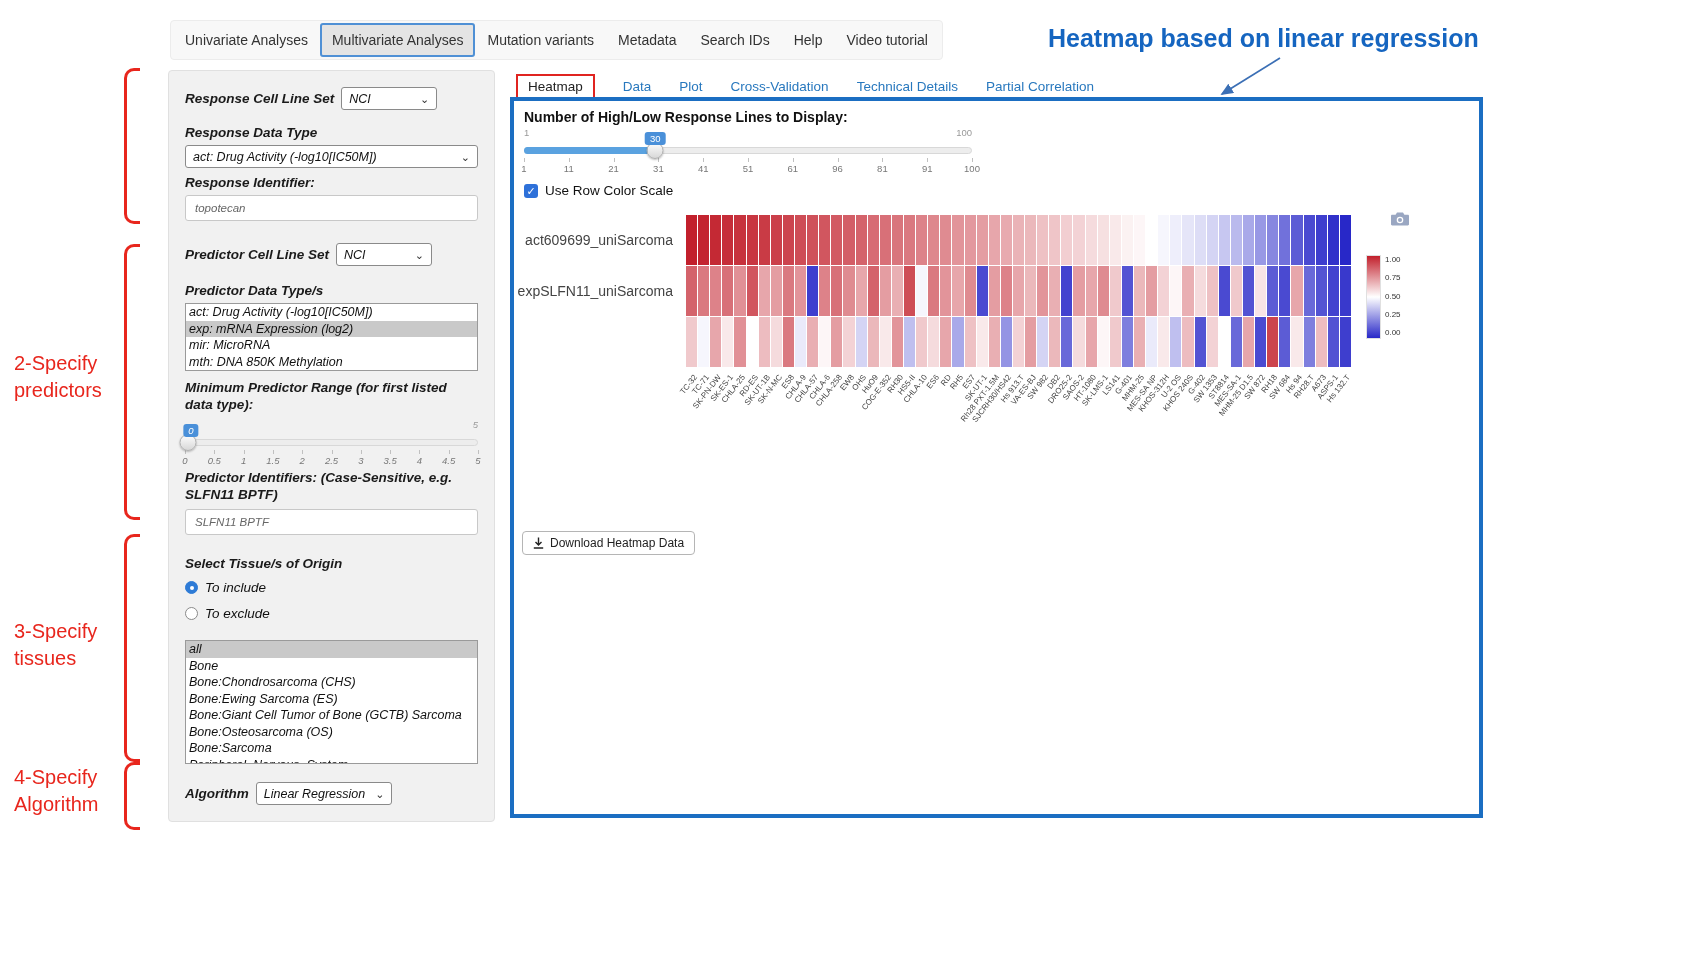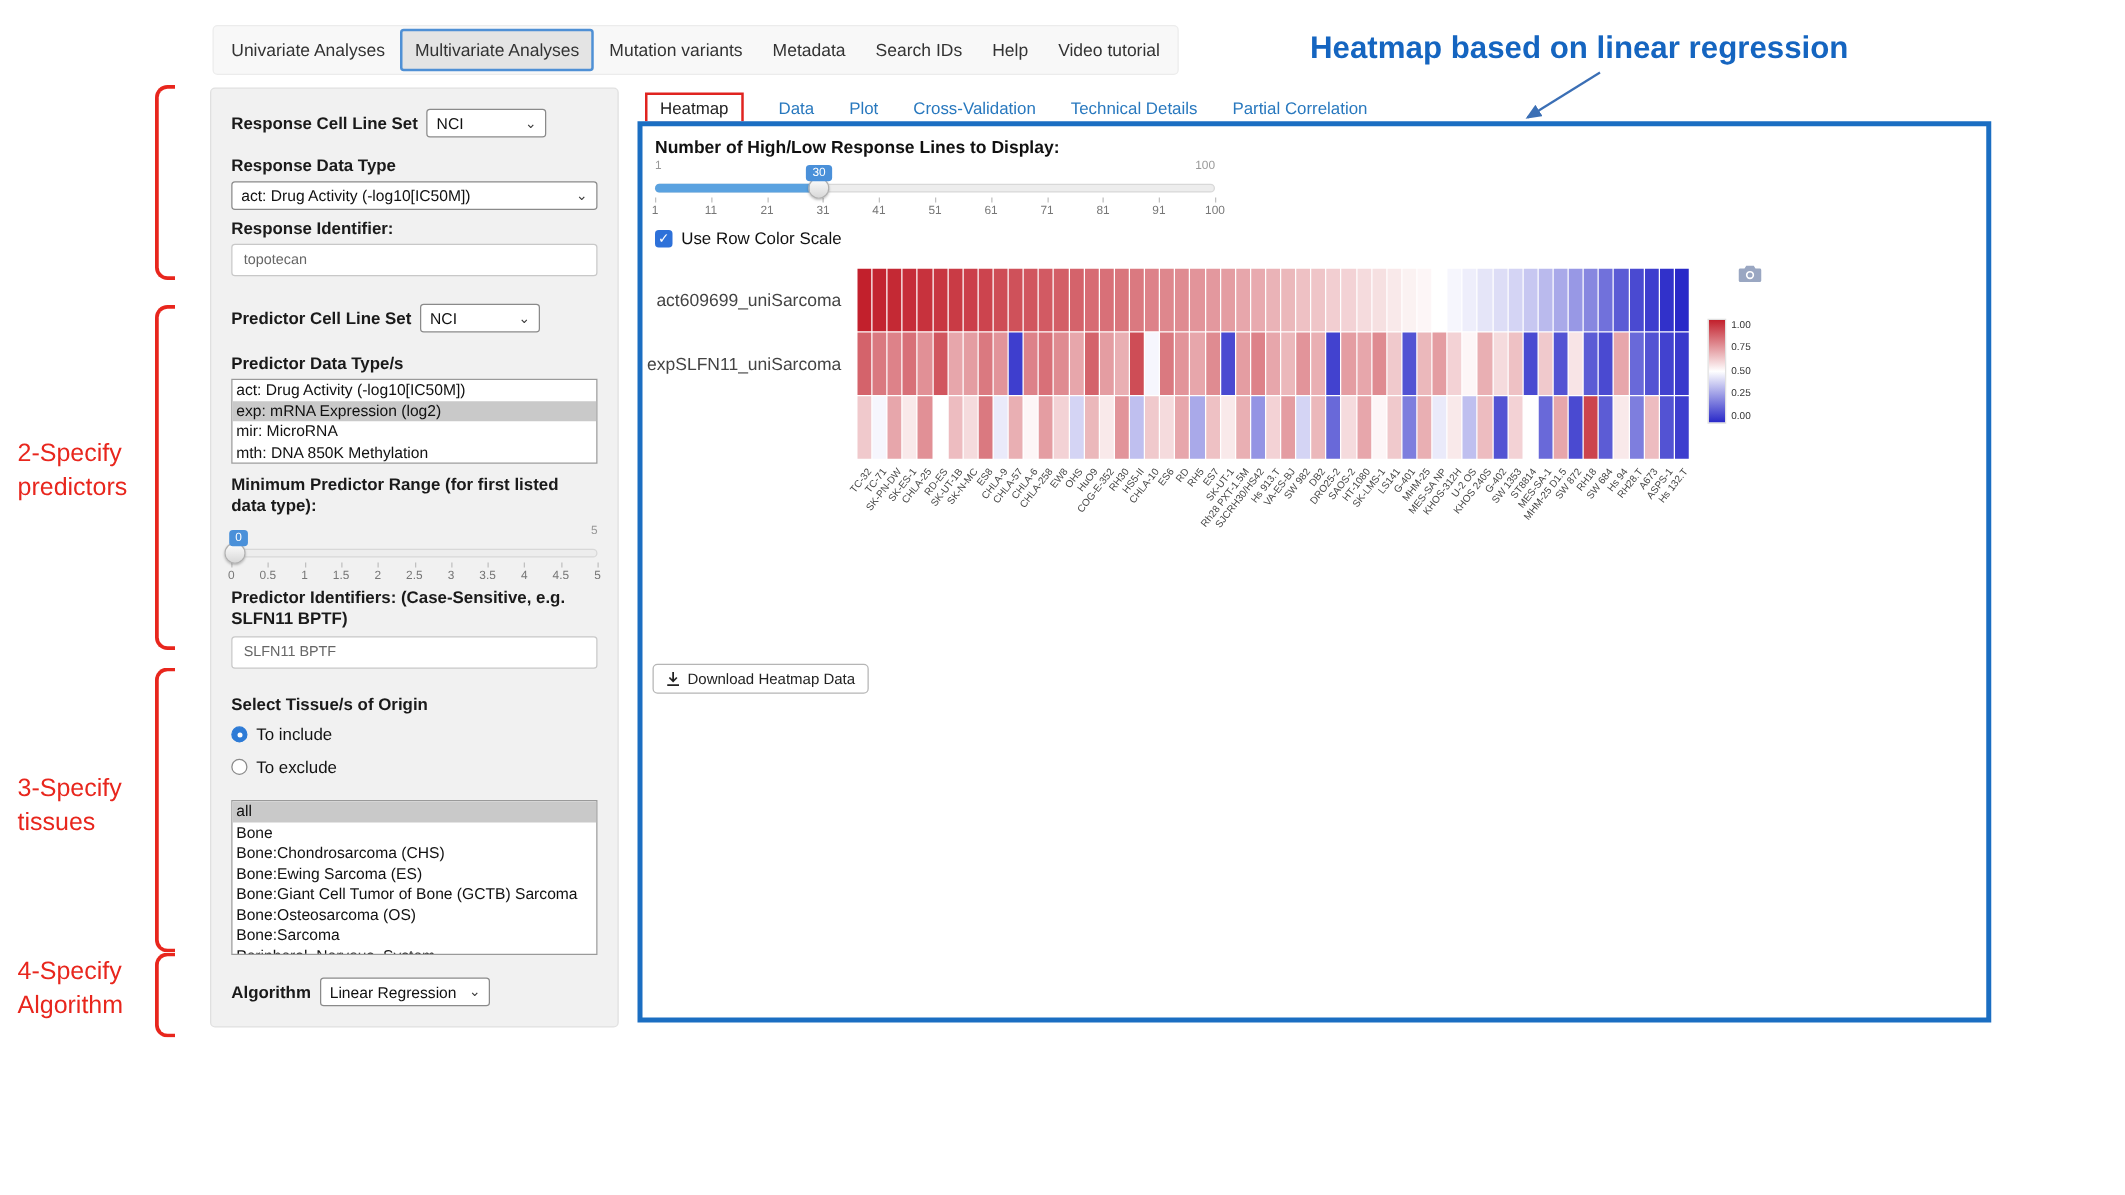--- a/index.html
+++ b/index.html
@@ -18,21 +18,21 @@
   
   .anno{position:absolute;color:#e8261d;font-size:20px;line-height:27px;white-space:pre-line;font-weight:500;}
   .bracket{position:absolute;width:13px;border:3px solid #e8261d;border-right:none;border-radius:10px 0 0 10px;}
   #anno1{left:18px;top:108px}#br1{left:124px;top:68px;height:150px}
   #anno2{left:14px;top:350px}#br2{left:124px;top:244px;height:270px}
   #anno3{left:14px;top:618px}#br3{left:124px;top:534px;height:222px}
   #anno4{left:14px;top:764px}#br4{left:124px;top:762px;height:62px}
 
   
   .sidebar{position:absolute;left:168px;top:70px;width:327px;height:752px;box-sizing:border-box;
-           background:#f1f1f1;border:1px solid #e0e0e0;border-radius:4px;padding:16px;overflow:hidden;}
+           background:#f1f1f1;border:1px solid #e0e0e0;border-radius:4px;padding:16px;overflow:hidden;font-style:italic;}
   .f-label{font-size:13.5px;font-weight:bold;color:#1a1a1a;line-height:17px;}
   .inline-row{display:flex;align-items:center;gap:7px;}
   .mt4{margin-top:4px}.mt6{margin-top:6px}.mt8{margin-top:8px}.mt14{margin-top:14px}
   .mt16{margin-top:16px}.mt18{margin-top:18px}.mt20{margin-top:20px}.mt22{margin-top:22px}
   .sel{display:inline-flex;align-items:center;justify-content:space-between;background:#fff;
        border:1px solid #8a8a8a;border-radius:3px;font-size:12.5px;color:#111;padding:2px 7px;
        height:23px;box-sizing:border-box;cursor:pointer;white-space:nowrap;}
   .sel .chev{margin-left:10px;font-size:11px;color:#333;line-height:10px;}
   .sel.small{min-width:96px}
   .sel.full{width:100%;}
@@ -62,21 +62,21 @@
             box-shadow:0 1px 2px rgba(0,0,0,.25);box-sizing:border-box;}
   .s-ticks{position:absolute;left:0;right:0;top:33px;height:18px;}
   .s-tick{position:absolute;width:1px;height:4px;background:#c0c0c0;top:0;}
   .s-ticklabel{position:absolute;top:5px;font-size:9.5px;color:#777;transform:translateX(-50%);white-space:nowrap;}
   #range-slider{height:52px;margin-top:4px;}
 
   
   .tabs-row{position:absolute;left:516px;top:74px;display:flex;align-items:center;gap:28px;}
   .tab{font-size:13.5px;color:#2878be;cursor:pointer;white-space:nowrap;}
   .tab.active{color:#222;border:2px solid #e02420;padding:3px 10px;background:#fff;}
-  .main-panel{position:absolute;left:510px;top:97px;width:1083px;height:721px;box-sizing:border-box;
+  .main-panel{position:absolute;left:510px;top:97px;width:973px;height:721px;box-sizing:border-box;
               border:4px solid #1b6ec2;background:#fff;}
   .hm-title{position:absolute;left:10px;top:8px;font-size:14px;font-weight:bold;color:#111;}
   #main-slider{position:absolute;left:10px;top:24px;width:448px;height:54px;}
   .checkbox-row{position:absolute;left:10px;top:82px;display:flex;align-items:center;gap:7px;cursor:pointer;}
   .checkbox{width:14px;height:14px;background:#2e71d9;border-radius:3px;color:#fff;font-size:11px;
             line-height:14px;text-align:center;flex:0 0 auto;}
   .checkbox-label{font-size:13.5px;color:#111;}
 
   #row-labels{position:absolute;left:0;top:114px;width:166px;height:152px;display:grid;grid-template-rows:repeat(3,1fr);}
   .rowlab{display:flex;align-items:center;justify-content:flex-end;font-size:14px;color:#444;padding-right:7px;cursor:pointer;}
@@ -252,21 +252,21 @@
           <div class="s-ticklabel" style="left: 20%;">21</div>
           <div class="s-tick" style="left: 30%;"></div>
           <div class="s-ticklabel" style="left: 30%;">31</div>
           <div class="s-tick" style="left: 40%;"></div>
           <div class="s-ticklabel" style="left: 40%;">41</div>
           <div class="s-tick" style="left: 50%;"></div>
           <div class="s-ticklabel" style="left: 50%;">51</div>
           <div class="s-tick" style="left: 60%;"></div>
           <div class="s-ticklabel" style="left: 60%; text-align: center;">61</div>
           <div class="s-tick" style="left: 70%;"></div>
-          <div class="s-ticklabel" style="left: 70%;">71</div>
+          <div class="s-ticklabel" style="left: 70%;">96</div>
           <div class="s-tick" style="left: 80%;"></div>
           <div class="s-ticklabel" style="left: 80%;">81</div>
           <div class="s-tick" style="left: 90%;"></div>
           <div class="s-ticklabel" style="left: 90%;">91</div>
           <div class="s-tick" style="left: 100%;"></div>
           <div class="s-ticklabel" style="left: 100%;">100</div>
         </div>
       </div>
     <div class="checkbox-row">
       <span class="checkbox">✓</span>

